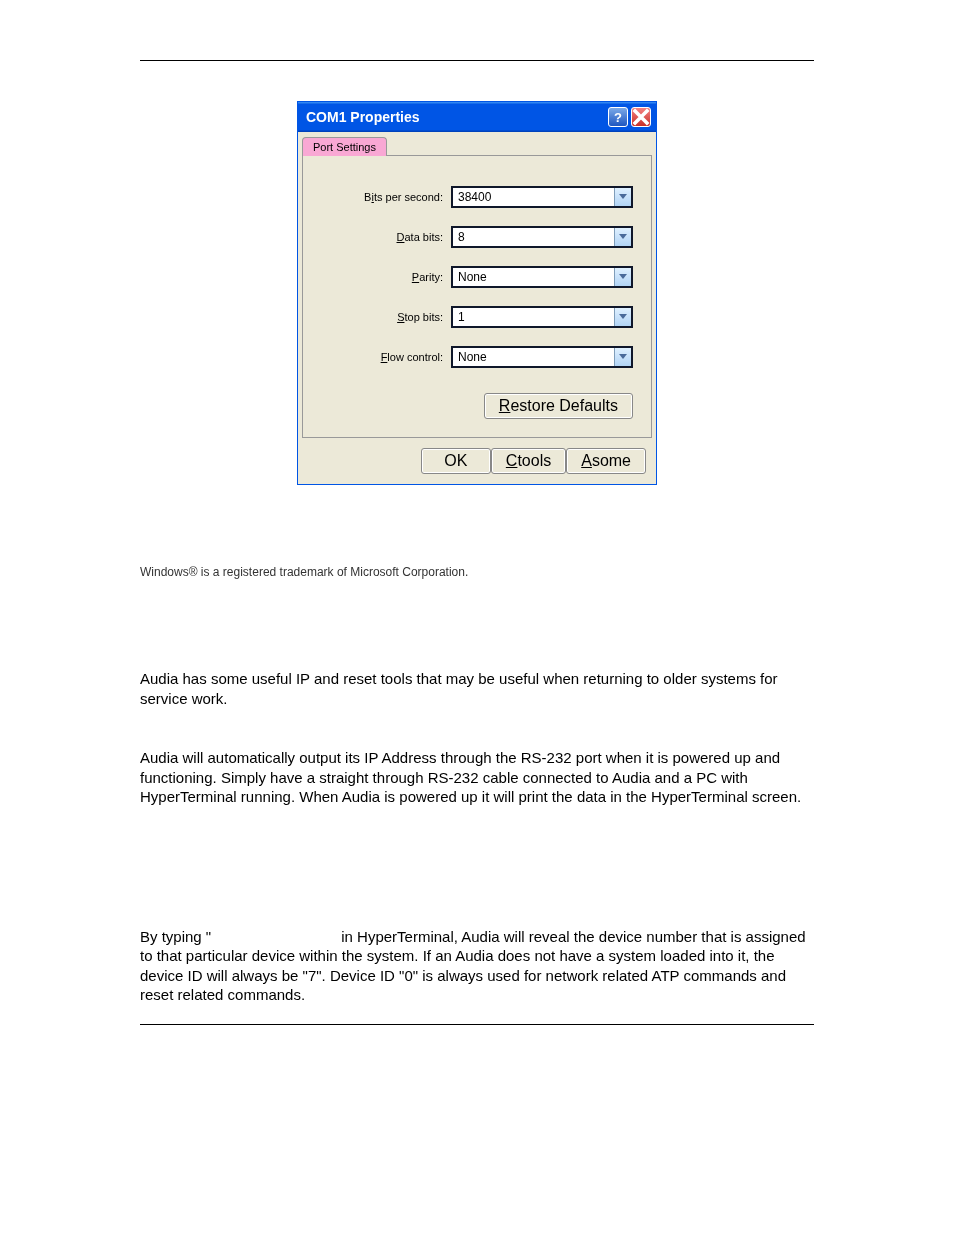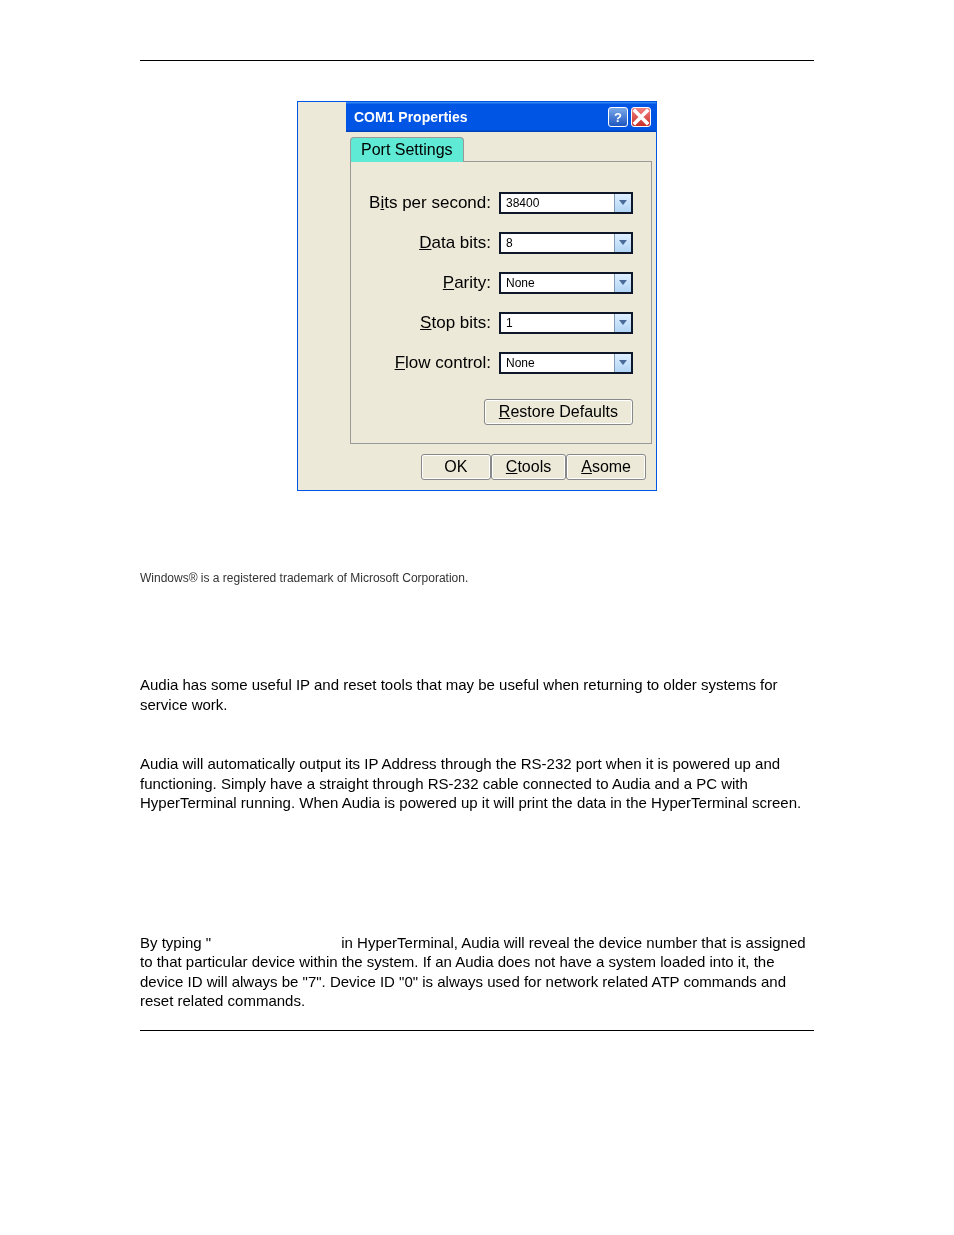--- a/index.html
+++ b/index.html
@@ -29,21 +29,20 @@
   }
   .dialog-wrap {
     display: flex;
     justify-content: center;
     margin-bottom: 80px;
   }
   .dialog {
     width: 360px;
     background: #ece9d8;
     border: 1px solid #0055e5;
-    padding-left: 48px;
   }
   .titlebar {
     background: linear-gradient(to bottom, #3d94f6 0%, #0055e5 8%, #0055e5 92%, #003db0 100%);
     color: #fff;
     font-weight: bold;
     font-size: 14px;
     padding: 5px 5px 5px 8px;
     display: flex;
     align-items: center;
     justify-content: space-between;
@@ -71,45 +70,45 @@
   .tb-close {
     background: linear-gradient(to bottom, #f48282, #c83028);
     color: #fff;
     border: 1px solid #fff;
   }
   .tab-area {
     padding: 4px 4px 0 4px;
   }
   .tab {
     display: inline-block;
-    background: #5eead4;
+    background: #f9a8d4;
     border: 1px solid #999;
     border-bottom: none;
     border-radius: 4px 4px 0 0;
     padding: 3px 10px 3px 10px;
-    font-size: 16px;
+    font-size: 11px;
     position: relative;
     top: 1px;
     z-index: 2;
   }
   .tab-panel {
     border: 1px solid #999;
     background: #ece9d8;
     padding: 30px 18px 18px 18px;
     position: relative;
   }
   .field-row {
     display: flex;
     align-items: center;
     margin-bottom: 18px;
   }
   .field-label {
     width: 130px;
     text-align: right;
-    font-size: 17px;
+    font-size: 11px;
     padding-right: 8px;
   }
   .field-label .u {
     text-decoration: underline;
   }
   .field-select {
     flex: 1;
     height: 22px;
     border: 2px solid #0f172a;
     background: #fff;

